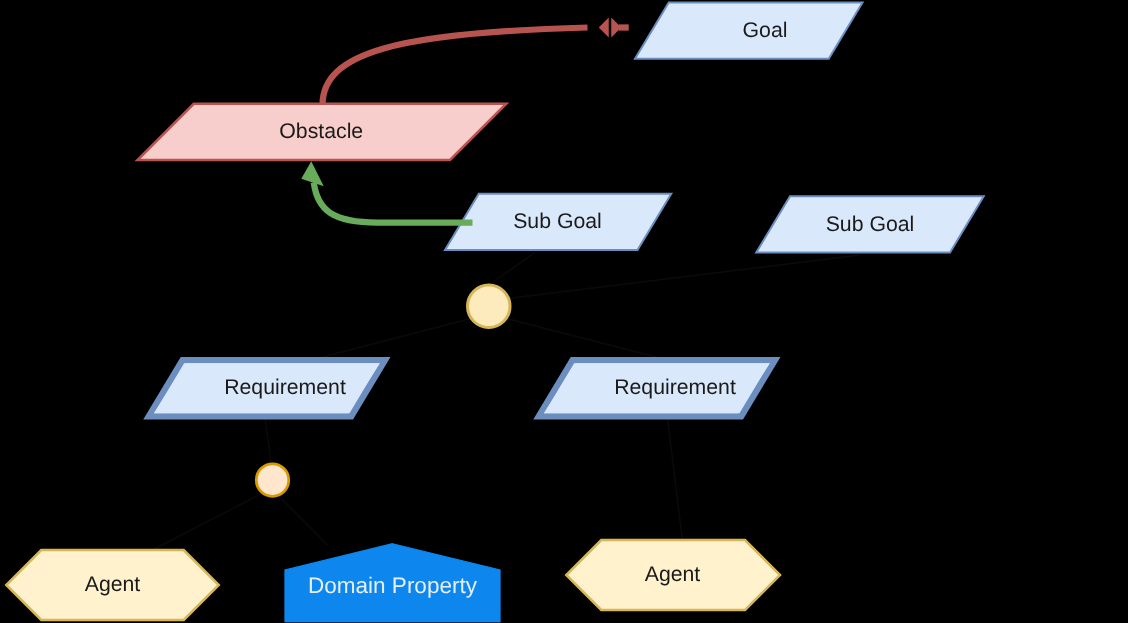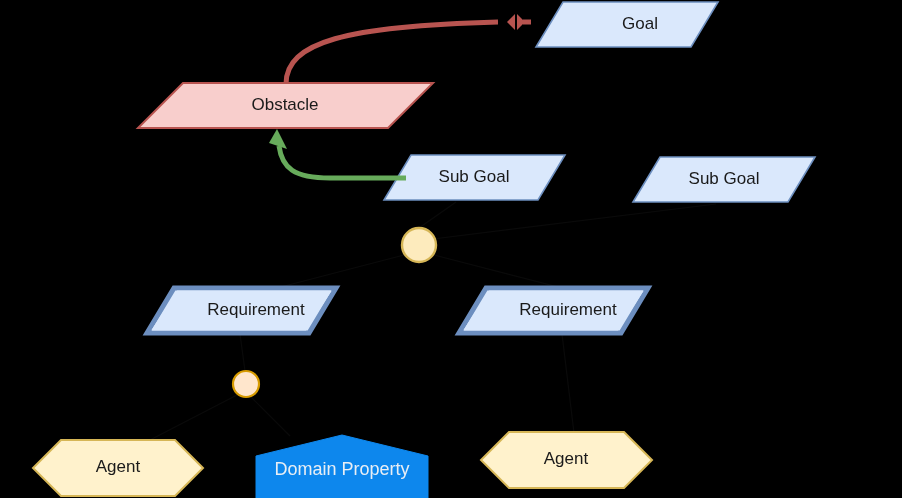--- a/index.html
+++ b/index.html
@@ -11,21 +11,20 @@
     width: 902px;
     height: 498px;
     overflow: hidden;
     font-family: "Liberation Sans", sans-serif;
   }
   #canvas {
     position: relative;
     width: 752px;
     height: 498px;
     background: #000000;
-    margin-left: 28px;
   }
   #diagram-svg {
     position: absolute;
     top: 0;
     left: 0;
     width: 902px;
     height: 498px;
     display: block;
   }
   .node-label {

